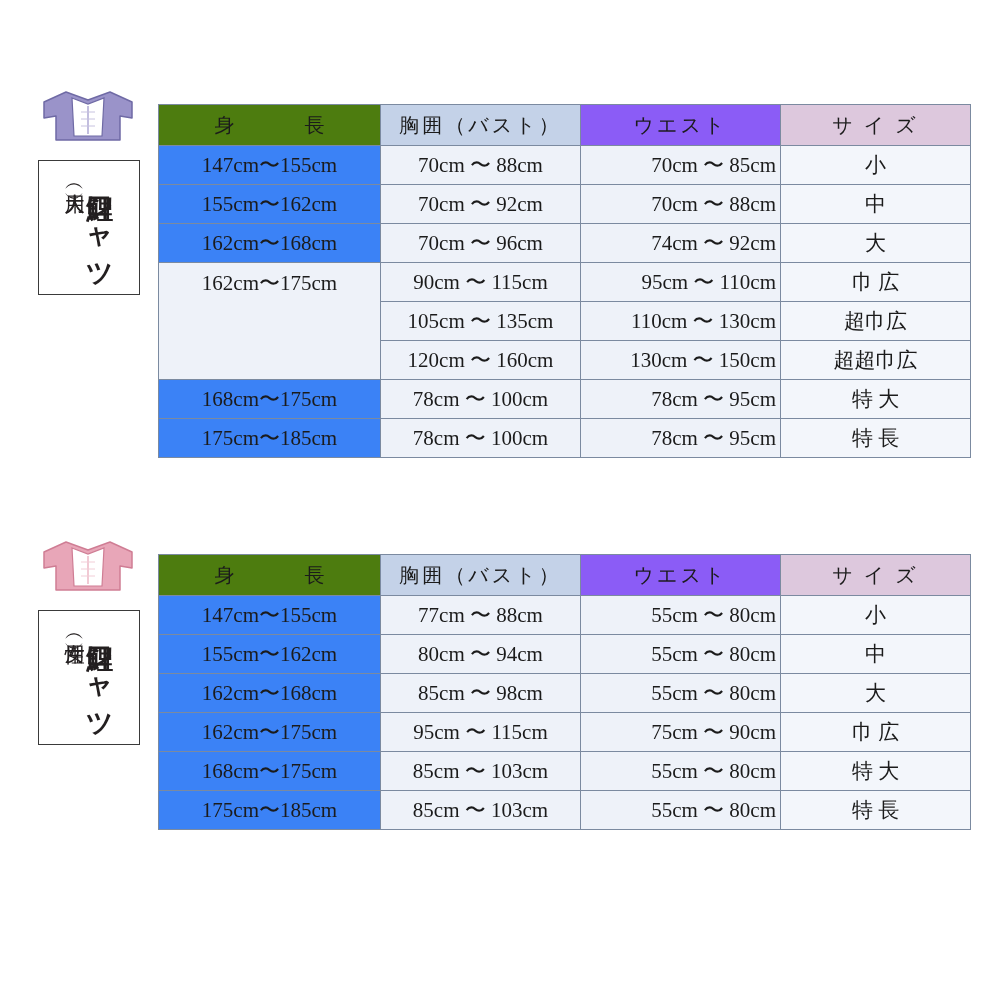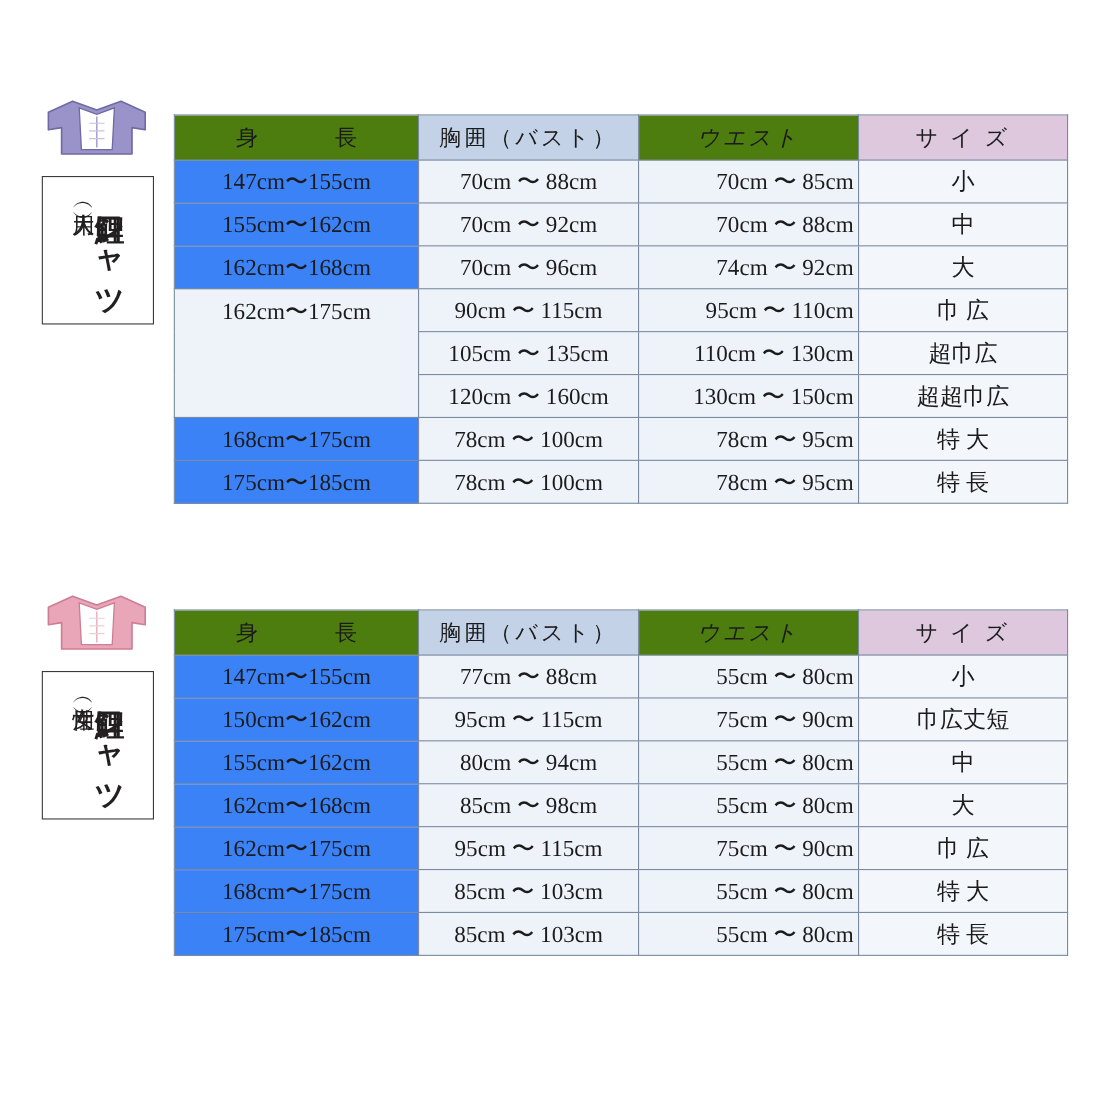--- a/index.html
+++ b/index.html
@@ -99,21 +99,21 @@
   }
 
   .size-table th {
     font-weight: normal;
     font-size: 20px;
     letter-spacing: 3px;
     height: 40px;
   }
   th.h-height { background: #4d7c0f; }
   th.h-bust   { background: #c4d2e8; margin-top: 28px; }
-  th.h-waist  { background: #4d7c0f; font-style: italic; }
+  th.h-waist  { background: #8b5cf6; }
   th.h-size   { background: #ddc8dd; text-align: center; }
 
   td.col-height { background: #3b82f6; }
   td.col-bust   { background: #eef2f9; }
   td.col-waist  { background: #eef2f9; text-align: right; }
   td.col-size   { background: #f3f6fb; }
   td.span-height { background: #eef2f9; }
 
   .hdr-spread {
     display: inline-block;
@@ -260,26 +260,20 @@
       </tr>
     </thead>
     <tbody>
       <tr>
         <td class="col-height">147cm〜155cm</td>
         <td class="col-bust">77cm 〜 88cm</td>
         <td class="col-waist">55cm 〜 80cm</td>
         <td class="col-size">小</td>
       </tr>
       <tr>
-        <td class="col-height">150cm〜162cm</td>
-        <td class="col-bust">95cm 〜 115cm</td>
-        <td class="col-waist">75cm 〜 90cm</td>
-        <td class="col-size">巾広丈短</td>
-      </tr>
-      <tr>
         <td class="col-height">155cm〜162cm</td>
         <td class="col-bust">80cm 〜 94cm</td>
         <td class="col-waist">55cm 〜 80cm</td>
         <td class="col-size">中</td>
       </tr>
       <tr>
         <td class="col-height">162cm〜168cm</td>
         <td class="col-bust">85cm 〜 98cm</td>
         <td class="col-waist">55cm 〜 80cm</td>
         <td class="col-size">大</td>

